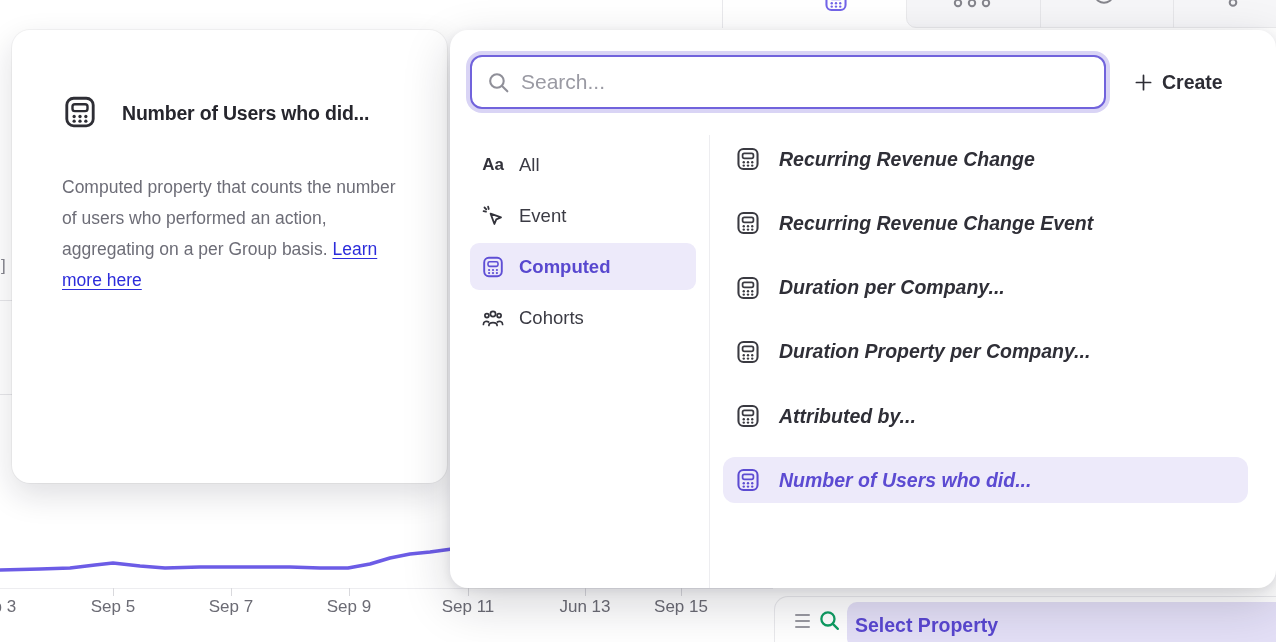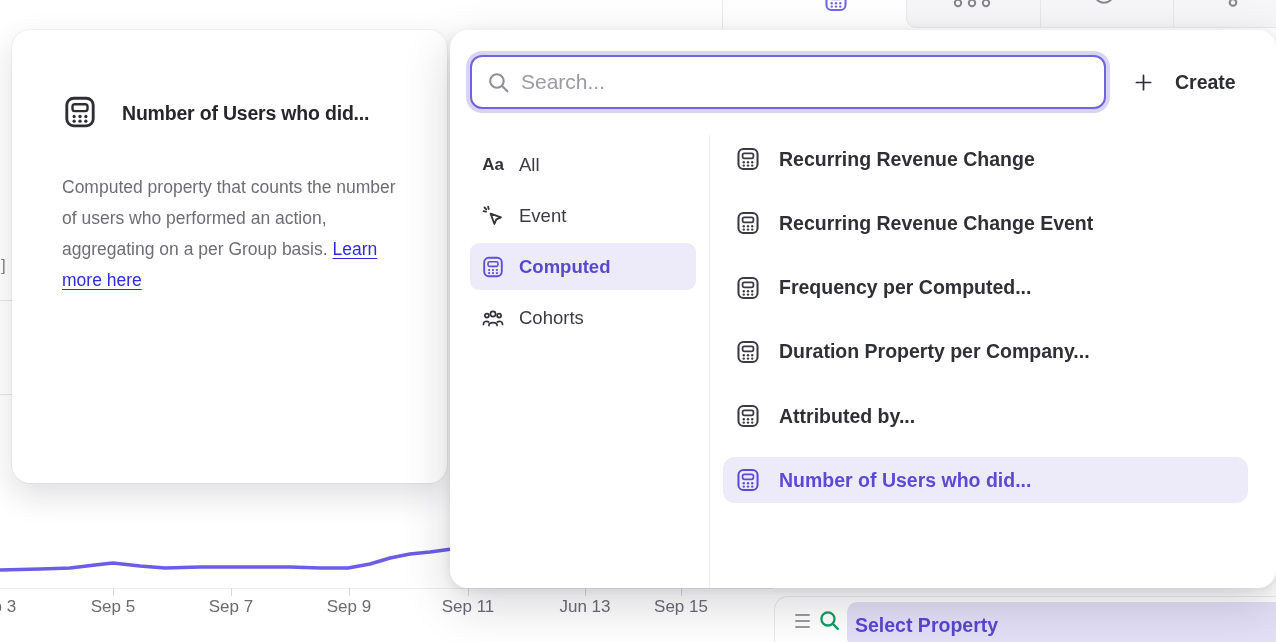--- a/index.html
+++ b/index.html
@@ -55,37 +55,37 @@
 
   
   .picker{position:absolute;left:450px;top:30px;width:826px;height:558px;background:#fff;border-radius:18px;
     box-shadow:0 2px 10px rgba(20,20,40,0.08),0 16px 48px rgba(20,20,40,0.18);}
   .search-box{position:absolute;left:20px;top:25px;width:636px;height:54px;border:2px solid #7163dc;border-radius:12px;
     box-shadow:0 0 0 4px #d9d4f5;display:flex;align-items:center;padding-left:14px;background:#fff;}
   .search-box .mag{width:25px;height:25px;color:#8f8f98;flex:0 0 auto;}
   .search-box input{border:none;outline:none;margin-left:10px;font-size:21px;color:#6d28d9;width:540px;
     font-family:"Liberation Sans",sans-serif;background:transparent;}
   .search-box input::placeholder{color:#9a9aa3;}
-  .create-btn{position:absolute;left:684px;top:34px;height:36px;display:flex;align-items:center;gap:22px;cursor:pointer;}
+  .create-btn{position:absolute;left:684px;top:34px;height:36px;display:flex;align-items:center;gap:9px;cursor:pointer;}
   .create-btn .plus{width:19px;height:19px;color:#2d2d35;}
   .create-btn .lbl{font-size:19.5px;font-weight:600;color:#2d2d35;}
 
   .cat-list{position:absolute;left:20px;top:111px;width:226px;display:flex;flex-direction:column;gap:4px;}
   .cat-row{height:47px;display:flex;align-items:center;gap:14px;padding-left:11px;border-radius:9px;cursor:pointer;}
   .cat-row .ic{width:24px;height:24px;color:#33333b;display:flex;align-items:center;justify-content:center;flex:0 0 auto;}
   .cat-row .aa{font-size:17px;font-weight:600;color:#33333b;}
   .cat-row .lbl{font-size:18.5px;font-weight:500;color:#3b3b44;}
   .cat-row.active{background:var(--highlight-bg);}
   .cat-row.active .ic{color:#5f4fd5;}
   .cat-row.active .lbl{color:var(--accent-text);font-weight:600;}
 
   .v-divider{position:absolute;left:259px;top:105px;width:1px;height:453px;background:#ededf0;}
 
   .prop-list{position:absolute;left:273px;top:106px;width:525px;display:flex;flex-direction:column;gap:18.3px;}
-  .prop-row{height:46px;display:flex;align-items:center;gap:18px;padding-left:12px;border-radius:12px;cursor:pointer;}
+  .prop-row{height:46px;display:flex;align-items:center;gap:18px;padding-left:12px;border-radius:12px;cursor:pointer;font-style:italic;}
   .prop-row .ic{width:26px;height:26px;color:#3a3a41;flex:0 0 auto;}
   .prop-row .lbl{font-size:19.5px;font-weight:600;color:var(--ink-2);white-space:nowrap;}
   .prop-row.selected{background:var(--highlight-bg);}
   .prop-row.selected .ic{color:#5c4bd2;}
   .prop-row.selected .lbl{color:#5c4bd2;}
 
   svg{display:block;}
 </style>
 </head>
 <body>
@@ -303,21 +303,21 @@
               <g fill="currentColor" stroke="none">
                 <circle cx="8.1" cy="15" r="1.1"></circle>
                 <circle cx="12" cy="15" r="1.1"></circle>
                 <circle cx="15.9" cy="15" r="1.1"></circle>
                 <circle cx="8.1" cy="18.1" r="1.1"></circle>
                 <circle cx="12" cy="18.1" r="1.1"></circle>
                 <circle cx="15.9" cy="18.1" r="1.1"></circle>
               </g>
             </svg>
           </span>
-          <span class="lbl">Frequency per Computed...</span>
+          <span class="lbl">Duration per Company...</span>
         </div>
         <div class="prop-row">
           <span class="ic">
             <svg viewBox="0 0 24 24" fill="none" stroke="currentColor" stroke-width="1.9" stroke-linecap="round" stroke-linejoin="round">
               <rect x="3.2" y="2.8" width="17.6" height="18.4" rx="4.6"></rect>
               <rect x="7" y="6.8" width="10" height="4.6" rx="1.6" stroke-width="1.6"></rect>
               <g fill="currentColor" stroke="none">
                 <circle cx="8.1" cy="15" r="1.1"></circle>
                 <circle cx="12" cy="15" r="1.1"></circle>
                 <circle cx="15.9" cy="15" r="1.1"></circle>

